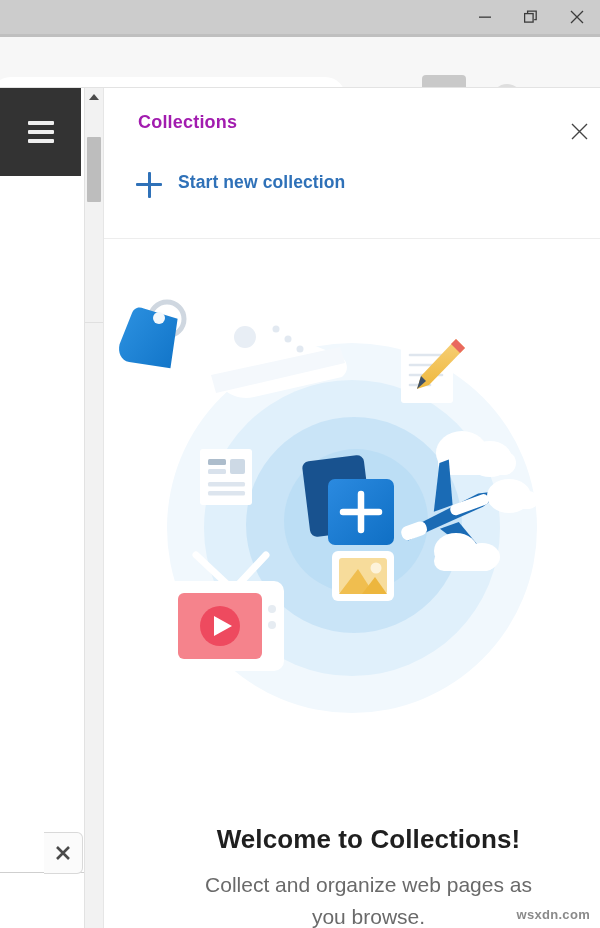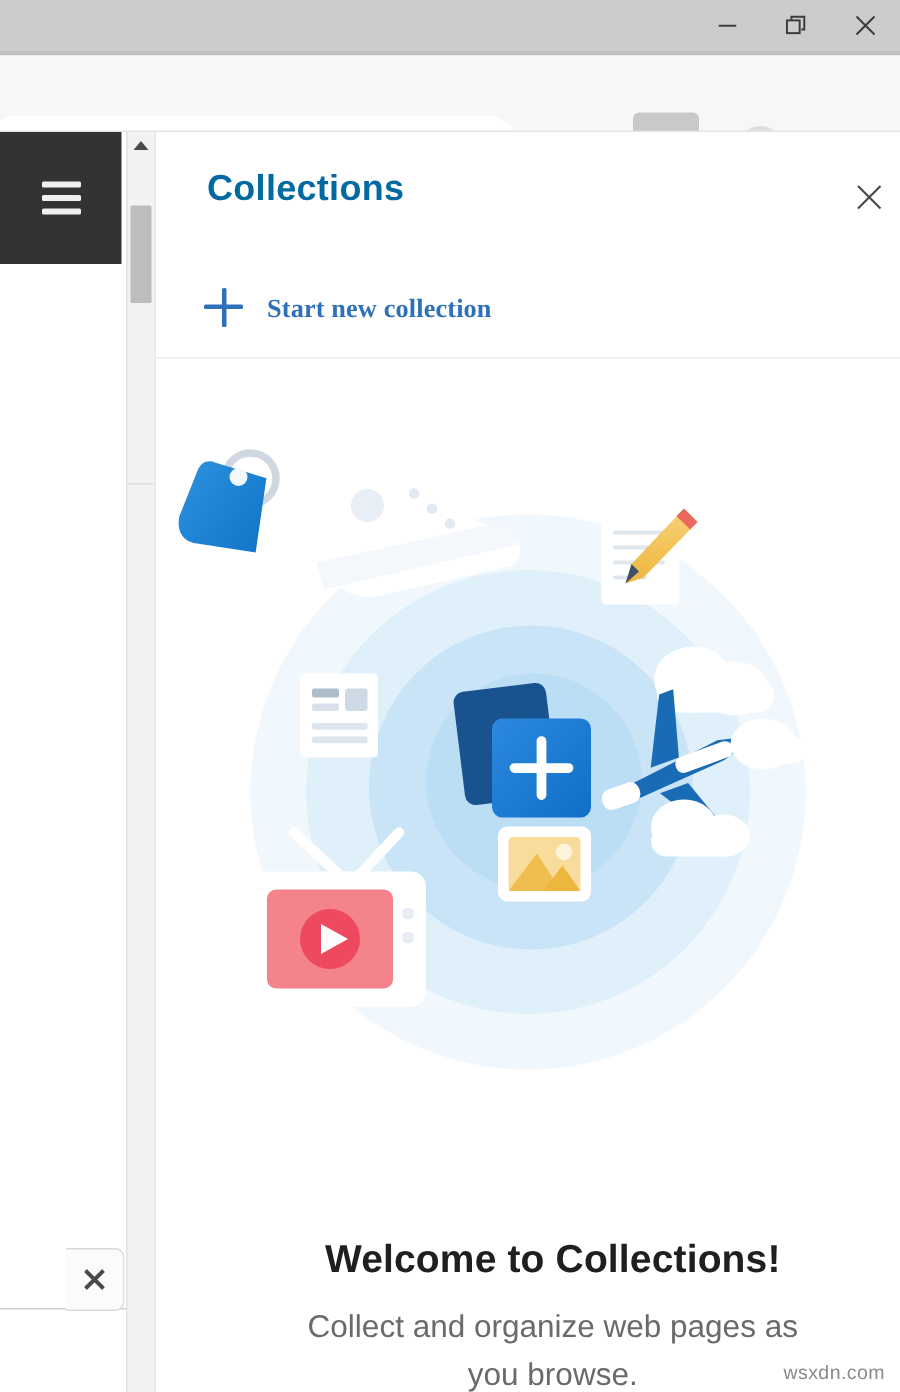--- a/index.html
+++ b/index.html
@@ -102,29 +102,29 @@
 
   
   .panel{
     position:absolute;left:103px;top:88px;width:497px;height:840px;background:#ffffff;
     border-left:1px solid #e6e6e6;
   }
   .panel-header{
     position:absolute;left:0;top:0;width:497px;height:84px;
   }
   .panel-title{
-    position:absolute;left:34px;top:24px;font-size:24px;color:#0369a1;font-weight:600;
+    position:absolute;left:34px;top:24px;font-size:18px;color:#a21caf;font-weight:600;
     letter-spacing:.2px;
   }
   .panel-close{
     position:absolute;left:458px;top:26px;width:34px;height:34px;
     display:flex;align-items:center;justify-content:center;color:#444;
   }
   .start-row{
-    position:absolute;left:0;top:84px;width:497px;height:66px;display:flex;align-items:center;font-family:Liberation Serif, serif;
+    position:absolute;left:0;top:84px;width:497px;height:66px;display:flex;align-items:flex-start;
   }
   .start-plus{
     width:26px;height:26px;margin-left:32px;margin-right:16px;position:relative;flex:none;
   }
   .start-plus::before,.start-plus::after{
     content:"";position:absolute;background:#2f71b8;border-radius:1px;
   }
   .start-plus::before{left:0;top:11px;width:26px;height:3px;}
   .start-plus::after{left:11.5px;top:0;width:3px;height:26px;}
   .start-label{font-size:17.5px;color:#2f71b8;font-weight:600;letter-spacing:.1px;}
@@ -145,20 +145,21 @@
   .welcome-title{
     font-size:26px;color:#1f1f1f;font-weight:600;letter-spacing:.1px;
   }
   .welcome-sub{
     margin-top:14px;font-size:21px;color:#6a6a6a;line-height:1.5;
     padding:0 70px;
   }
   .watermark{
     position:absolute;right:10px;bottom:6px;font-size:13px;color:#8a8a8a;
     letter-spacing:.3px;
+    font-weight:bold;
   }
 </style>
 </head>
 <body>
 
 <div class="app">
 
   <div class="titlebar">
     <div class="win-controls">
       <div class="win-btn">

